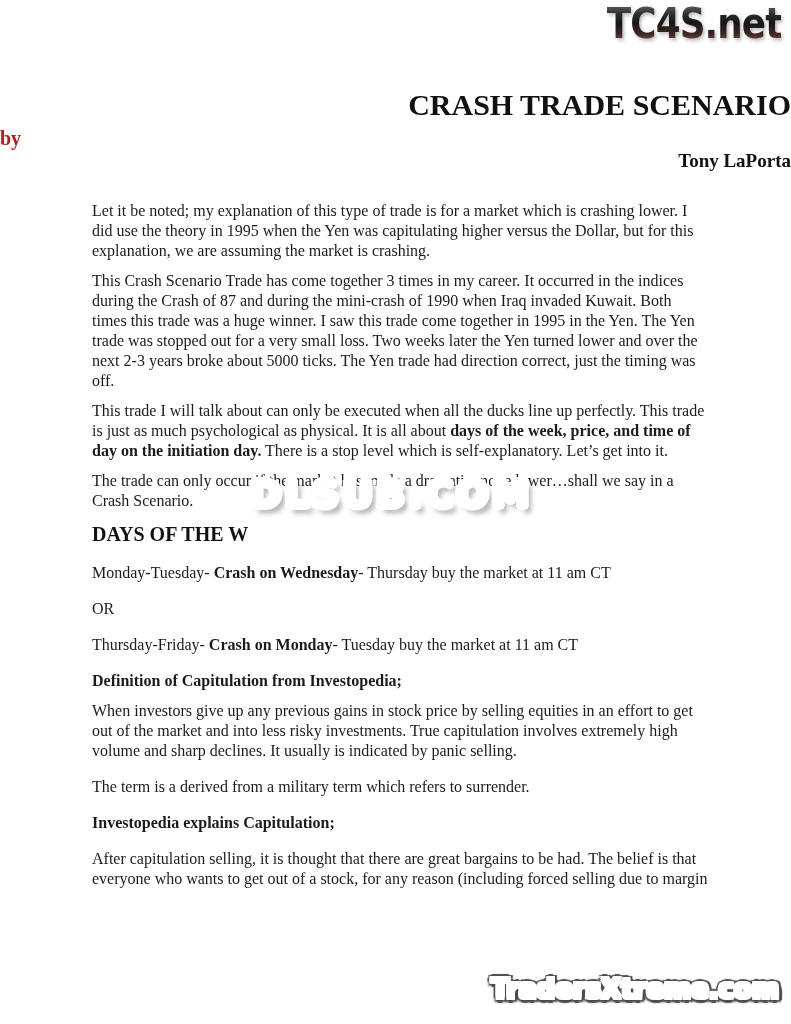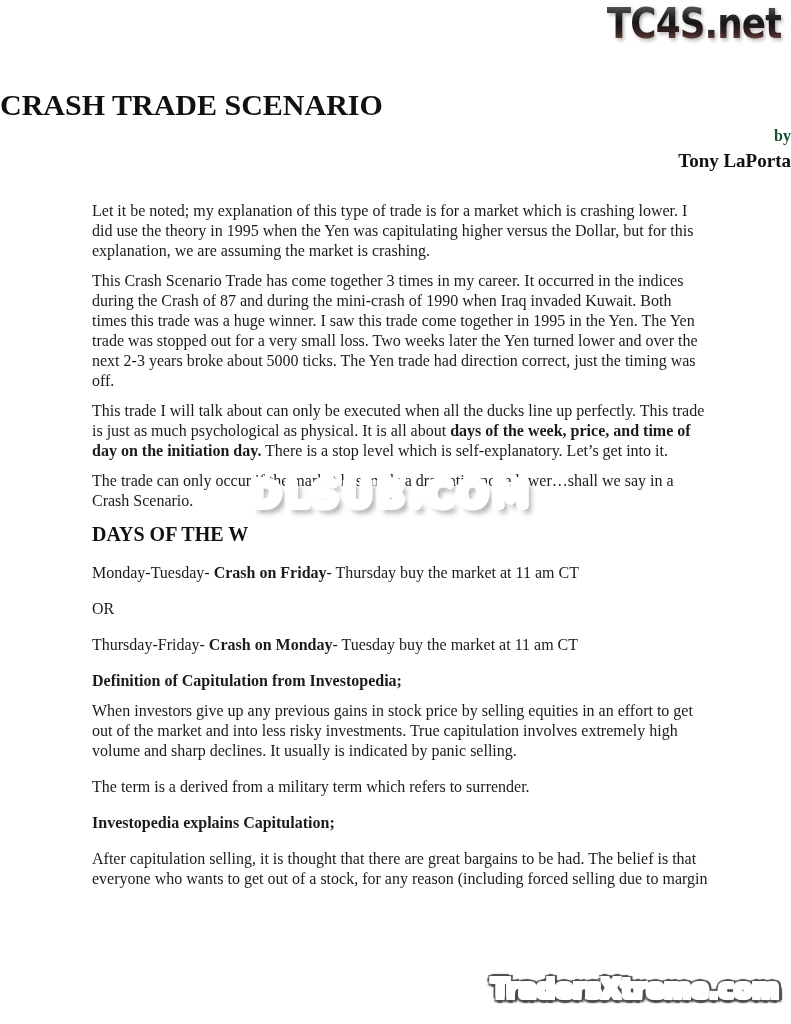--- a/index.html
+++ b/index.html
@@ -12,26 +12,26 @@
     position:absolute;top:2px;right:10px;
     font-family:"DejaVu Sans", sans-serif;font-weight:bold;font-size:42px;line-height:1.05;
     letter-spacing:-1px;
     transform:scaleX(.85);transform-origin:right top;
     background:linear-gradient(180deg,#6d6d6d 0%,#2a2a2a 30%,#161616 48%,#3c2523 72%,#96655c 100%);
     -webkit-background-clip:text;background-clip:text;color:transparent;
     filter:drop-shadow(2px 2px 2px rgba(90,90,90,.45));
   }
   
   .title{
-    position:absolute;top:88px;left:0;width:100%;text-align:left;
+    position:absolute;top:88px;left:0;width:100%;text-align:right;
     font-weight:bold;font-size:30px;line-height:1.1;color:#111;
   }
   .byline{
-    position:absolute;top:127px;left:0;width:100%;text-align:right;
-    font-weight:bold;font-size:16px;color:#14532d;
+    position:absolute;top:127px;left:0;width:100%;text-align:left;
+    font-weight:bold;font-size:20px;color:#b91c1c;
   }
   .author{
     position:absolute;top:150px;left:0;width:100%;text-align:right;
     font-weight:bold;font-size:19px;color:#111;
   }
   
   .body{
     position:absolute;top:201px;left:92px;width:616px;
     font-size:16px;line-height:20px;
   }
@@ -85,21 +85,21 @@
     <p class="tight">Let it be noted; my explanation of this type of trade is for a market which is crashing lower.  I did use the theory in 1995 when the Yen was capitulating higher versus the Dollar, but for this explanation, we are assuming the market is crashing.</p>
 
     <p class="tight">This Crash Scenario Trade has come together 3 times in my career.  It occurred in the indices during the Crash of 87 and during the mini-crash of 1990 when Iraq invaded Kuwait.  Both times this trade was a huge winner.  I saw this trade come together in 1995 in the Yen.  The Yen trade was stopped out for a very small loss.  Two weeks later the Yen turned lower and over the next 2-3 years broke about 5000 ticks.  The Yen trade had direction correct, just the timing was off.</p>
 
     <p class="tight"><span>This trade I will talk about can only be executed when all the ducks line up perfectly.  This trade is just as much psychological as physical.  It is all about </span><span class="b">days of the week, price, and time of day on the initiation day.</span><span>  There is a stop level which is self-explanatory.  Let’s get into it.</span></p>
 
     <p class="tight">The trade can only occur if the market has made a dramatic move lower…shall we say in a Crash Scenario.</p>
 
     <div class="days-heading">DAYS OF THE W</div>
 
-    <p><span>Monday-Tuesday- </span><span class="b">Crash on Friday</span><span>- Thursday buy the market at 11 am CT</span></p>
+    <p><span>Monday-Tuesday- </span><span class="b">Crash on Wednesday</span><span>- Thursday buy the market at 11 am CT</span></p>
 
     <p>OR</p>
 
     <p><span>Thursday-Friday- </span><span class="b">Crash on Monday</span><span>- Tuesday buy the market at 11 am CT</span></p>
 
 
     <p class="b tight">Definition of Capitulation from Investopedia;</p>
 
     <p>When investors give up any previous gains in stock price by selling equities in an effort to get out of the market and into less risky investments. True capitulation involves extremely high volume and sharp declines. It usually is indicated by panic selling.</p>
 

